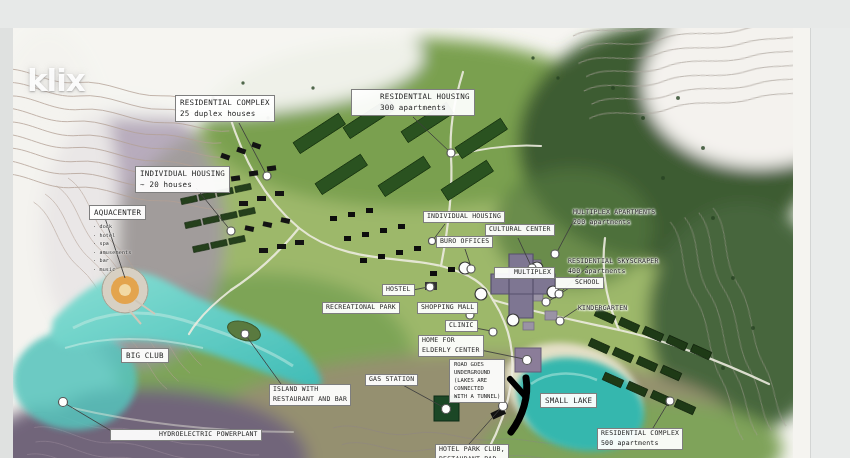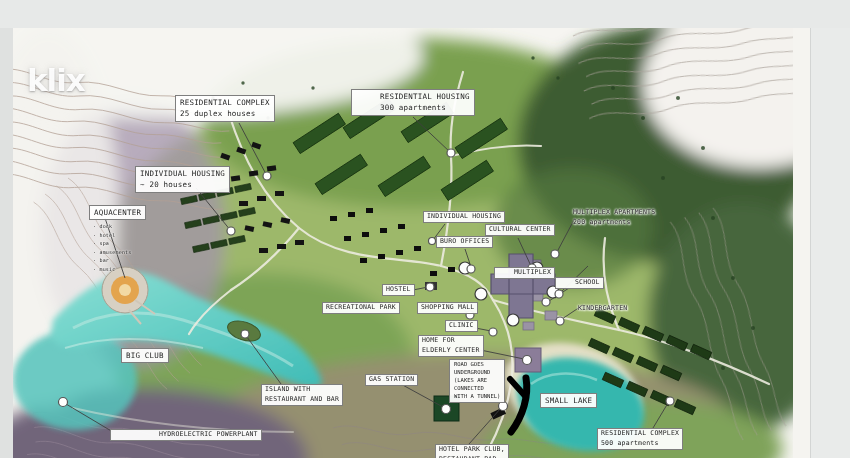--- a/index.html
+++ b/index.html
@@ -333,36 +333,38 @@
 · hotel
 · spa
 · amusements
 · bar
 · music</div>
     <div class="lbl sm" style="left:410px;top:183px;">INDIVIDUAL HOUSING</div>
     <div class="lbl sm" style="left:423px;top:208px;">BURO OFFICES</div>
     <div class="lbl sm" style="left:472px;top:196px;">CULTURAL CENTER</div>
     <div class="lbl sm halo" style="left:550px;top:170px;">MULTIPLEX APARTMENTS
 200 apartments</div>
+    <div class="lbl sm halo" style="left:545px;top:219px;">RESIDENTIAL SKYSCRAPER
+400 apartments</div>
     <div class="lbl sm" style="left:481px;top:239px;padding-left:19px;">MULTIPLEX</div>
     <div class="lbl sm" style="left:542px;top:249px;padding-left:19px;">SCHOOL</div>
     <div class="lbl sm halo" style="left:555px;top:266px;">KINDERGARTEN</div>
     <div class="lbl sm" style="left:369px;top:256px;">HOSTEL</div>
     <div class="lbl sm" style="left:309px;top:274px;">RECREATIONAL PARK</div>
     <div class="lbl sm" style="left:404px;top:274px;">SHOPPING MALL</div>
     <div class="lbl sm" style="left:432px;top:292px;">CLINIC</div>
     <div class="lbl sm" style="left:405px;top:307px;">HOME FOR
 ELDERLY CENTER</div>
     <div class="lbl note" style="left:436px;top:331px;">ROAD GOES
 UNDERGROUND
 (LAKES ARE
 CONNECTED
 WITH A TUNNEL)</div>
     <div class="lbl sm" style="left:352px;top:346px;">GAS STATION</div>
-    <div class="lbl sm" style="left:248px;top:356px;">ISLAND WITH
+    <div class="lbl sm" style="left:256px;top:356px;">ISLAND WITH
 RESTAURANT AND BAR</div>
     <div class="lbl" style="left:108px;top:320px;">BIG CLUB</div>
     <div class="lbl" style="left:527px;top:365px;">SMALL LAKE</div>
     <div class="lbl sm" style="left:97px;top:401px;padding-left:48px;">HYDROELECTRIC POWERPLANT</div>
     <div class="lbl sm" style="left:422px;top:416px;">HOTEL PARK CLUB,
 RESTAURANT BAR</div>
     <div class="lbl sm" style="left:584px;top:400px;">RESIDENTIAL COMPLEX
 500 apartments</div>
   </div>
 </div>

